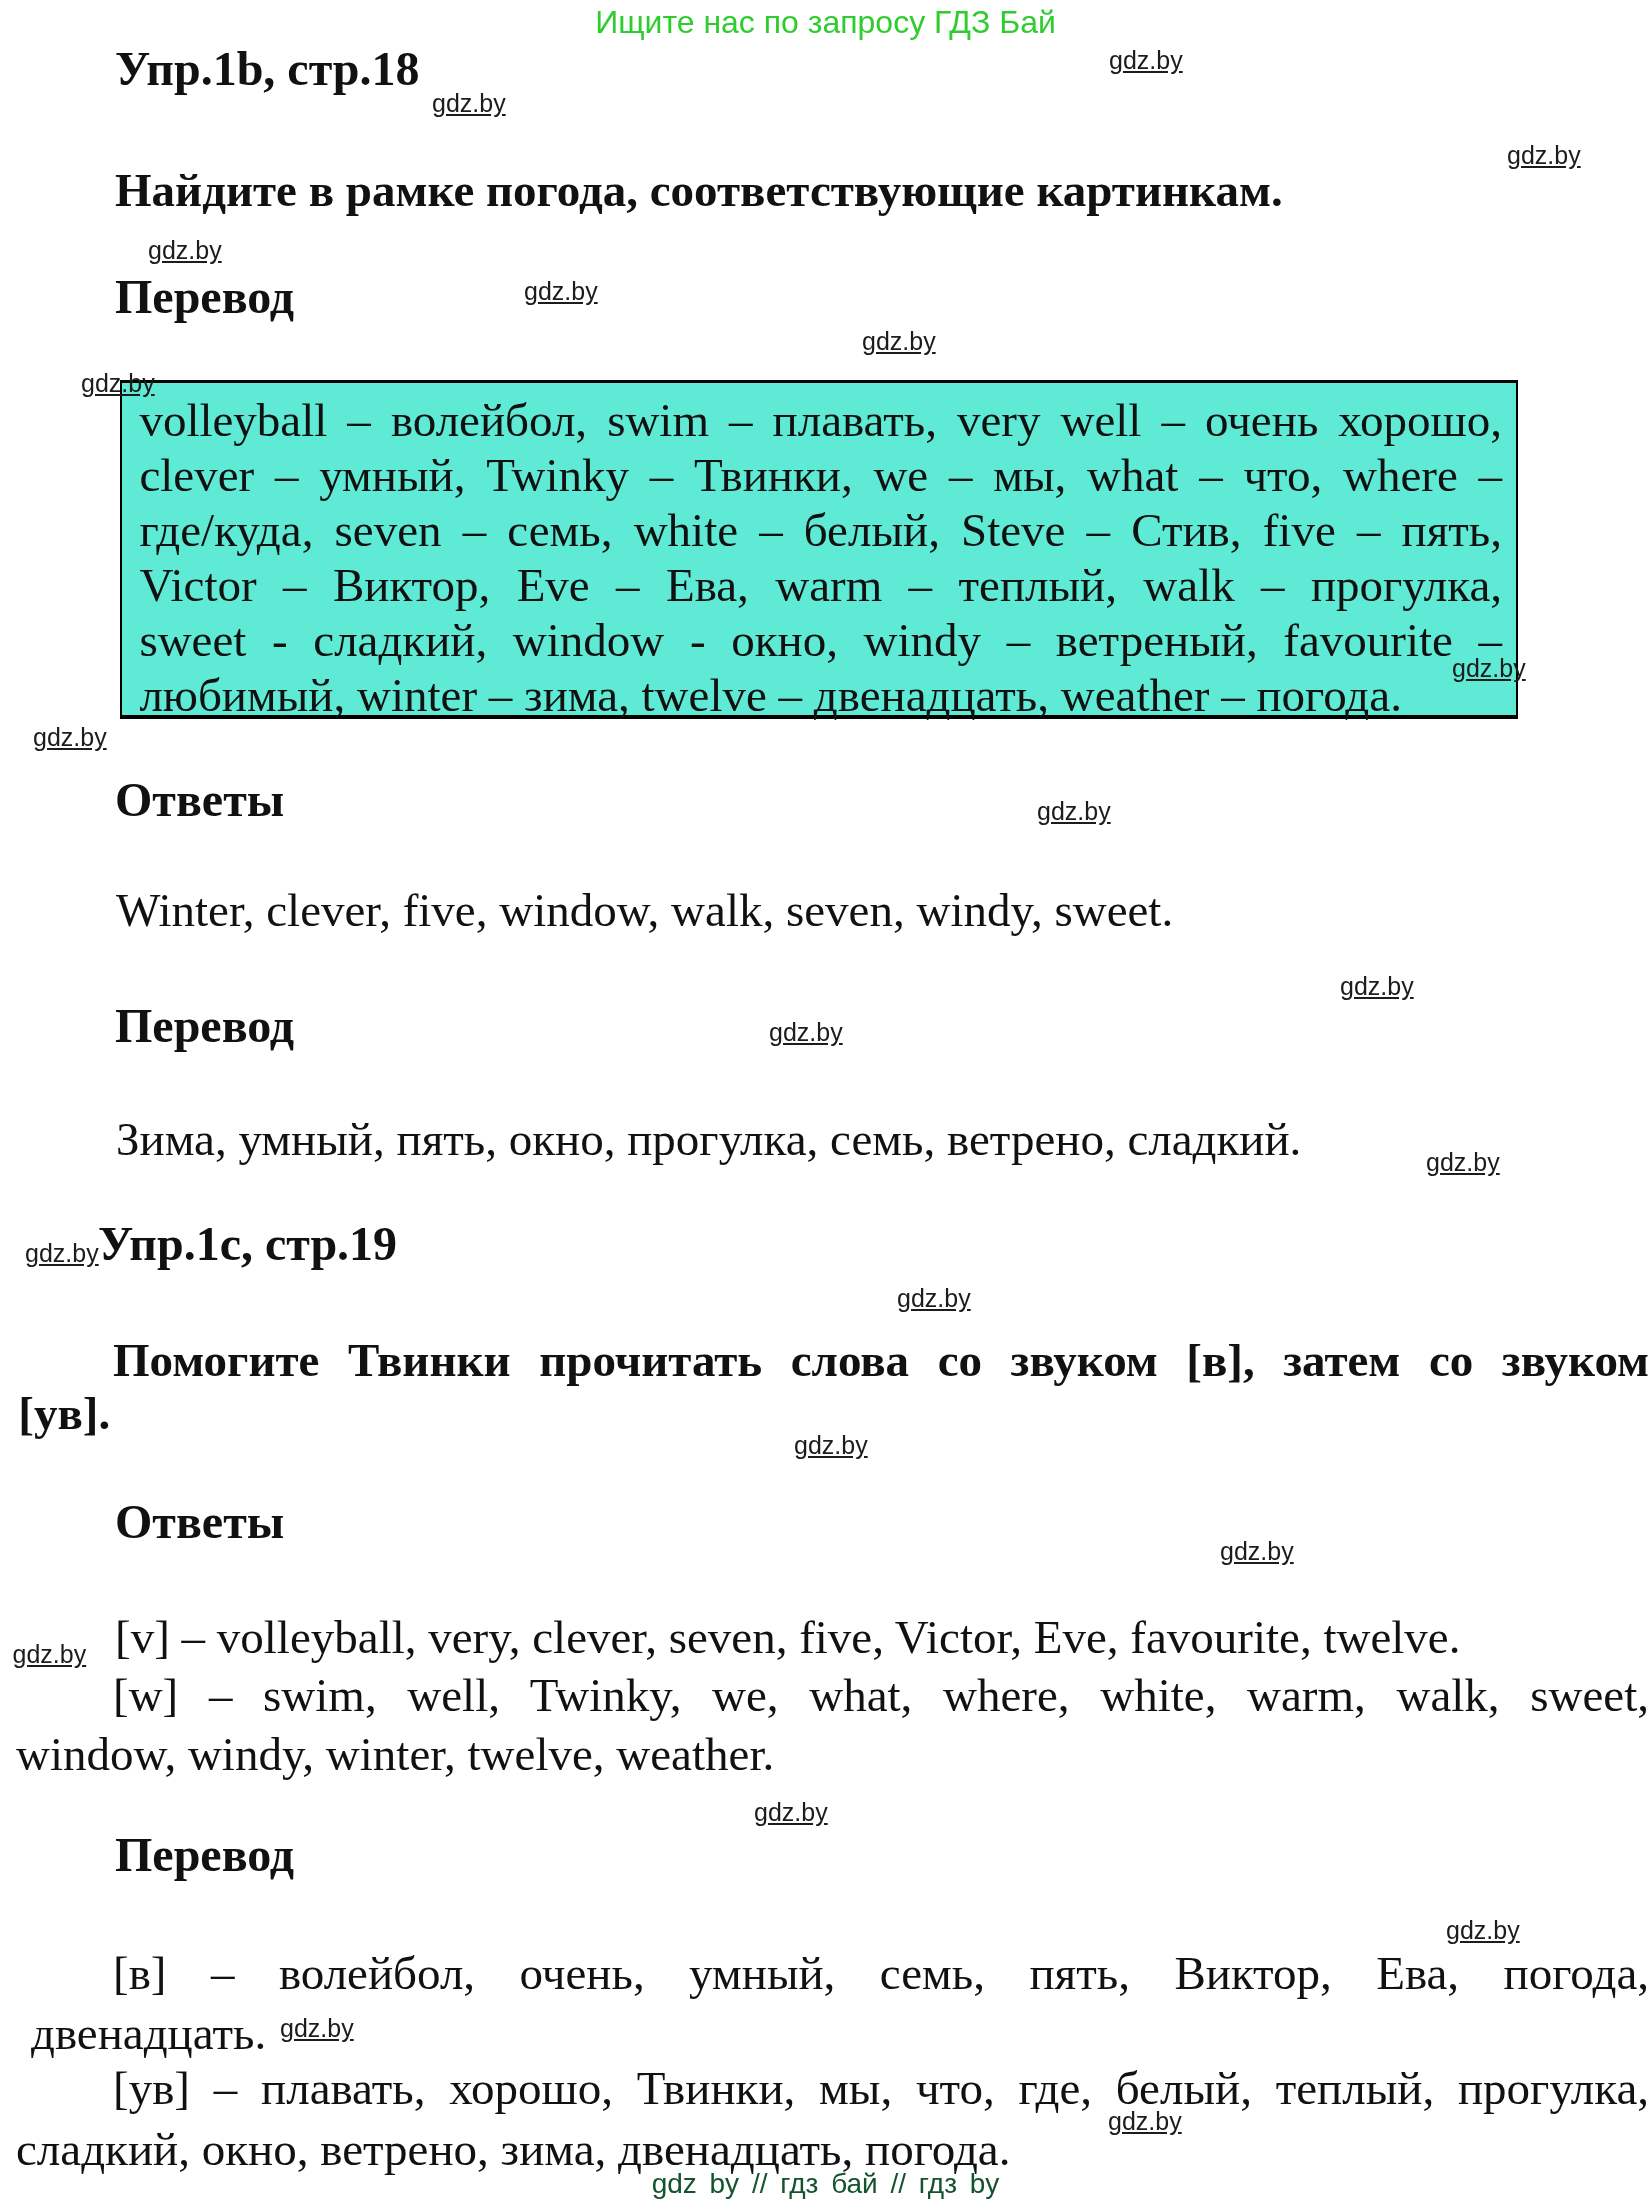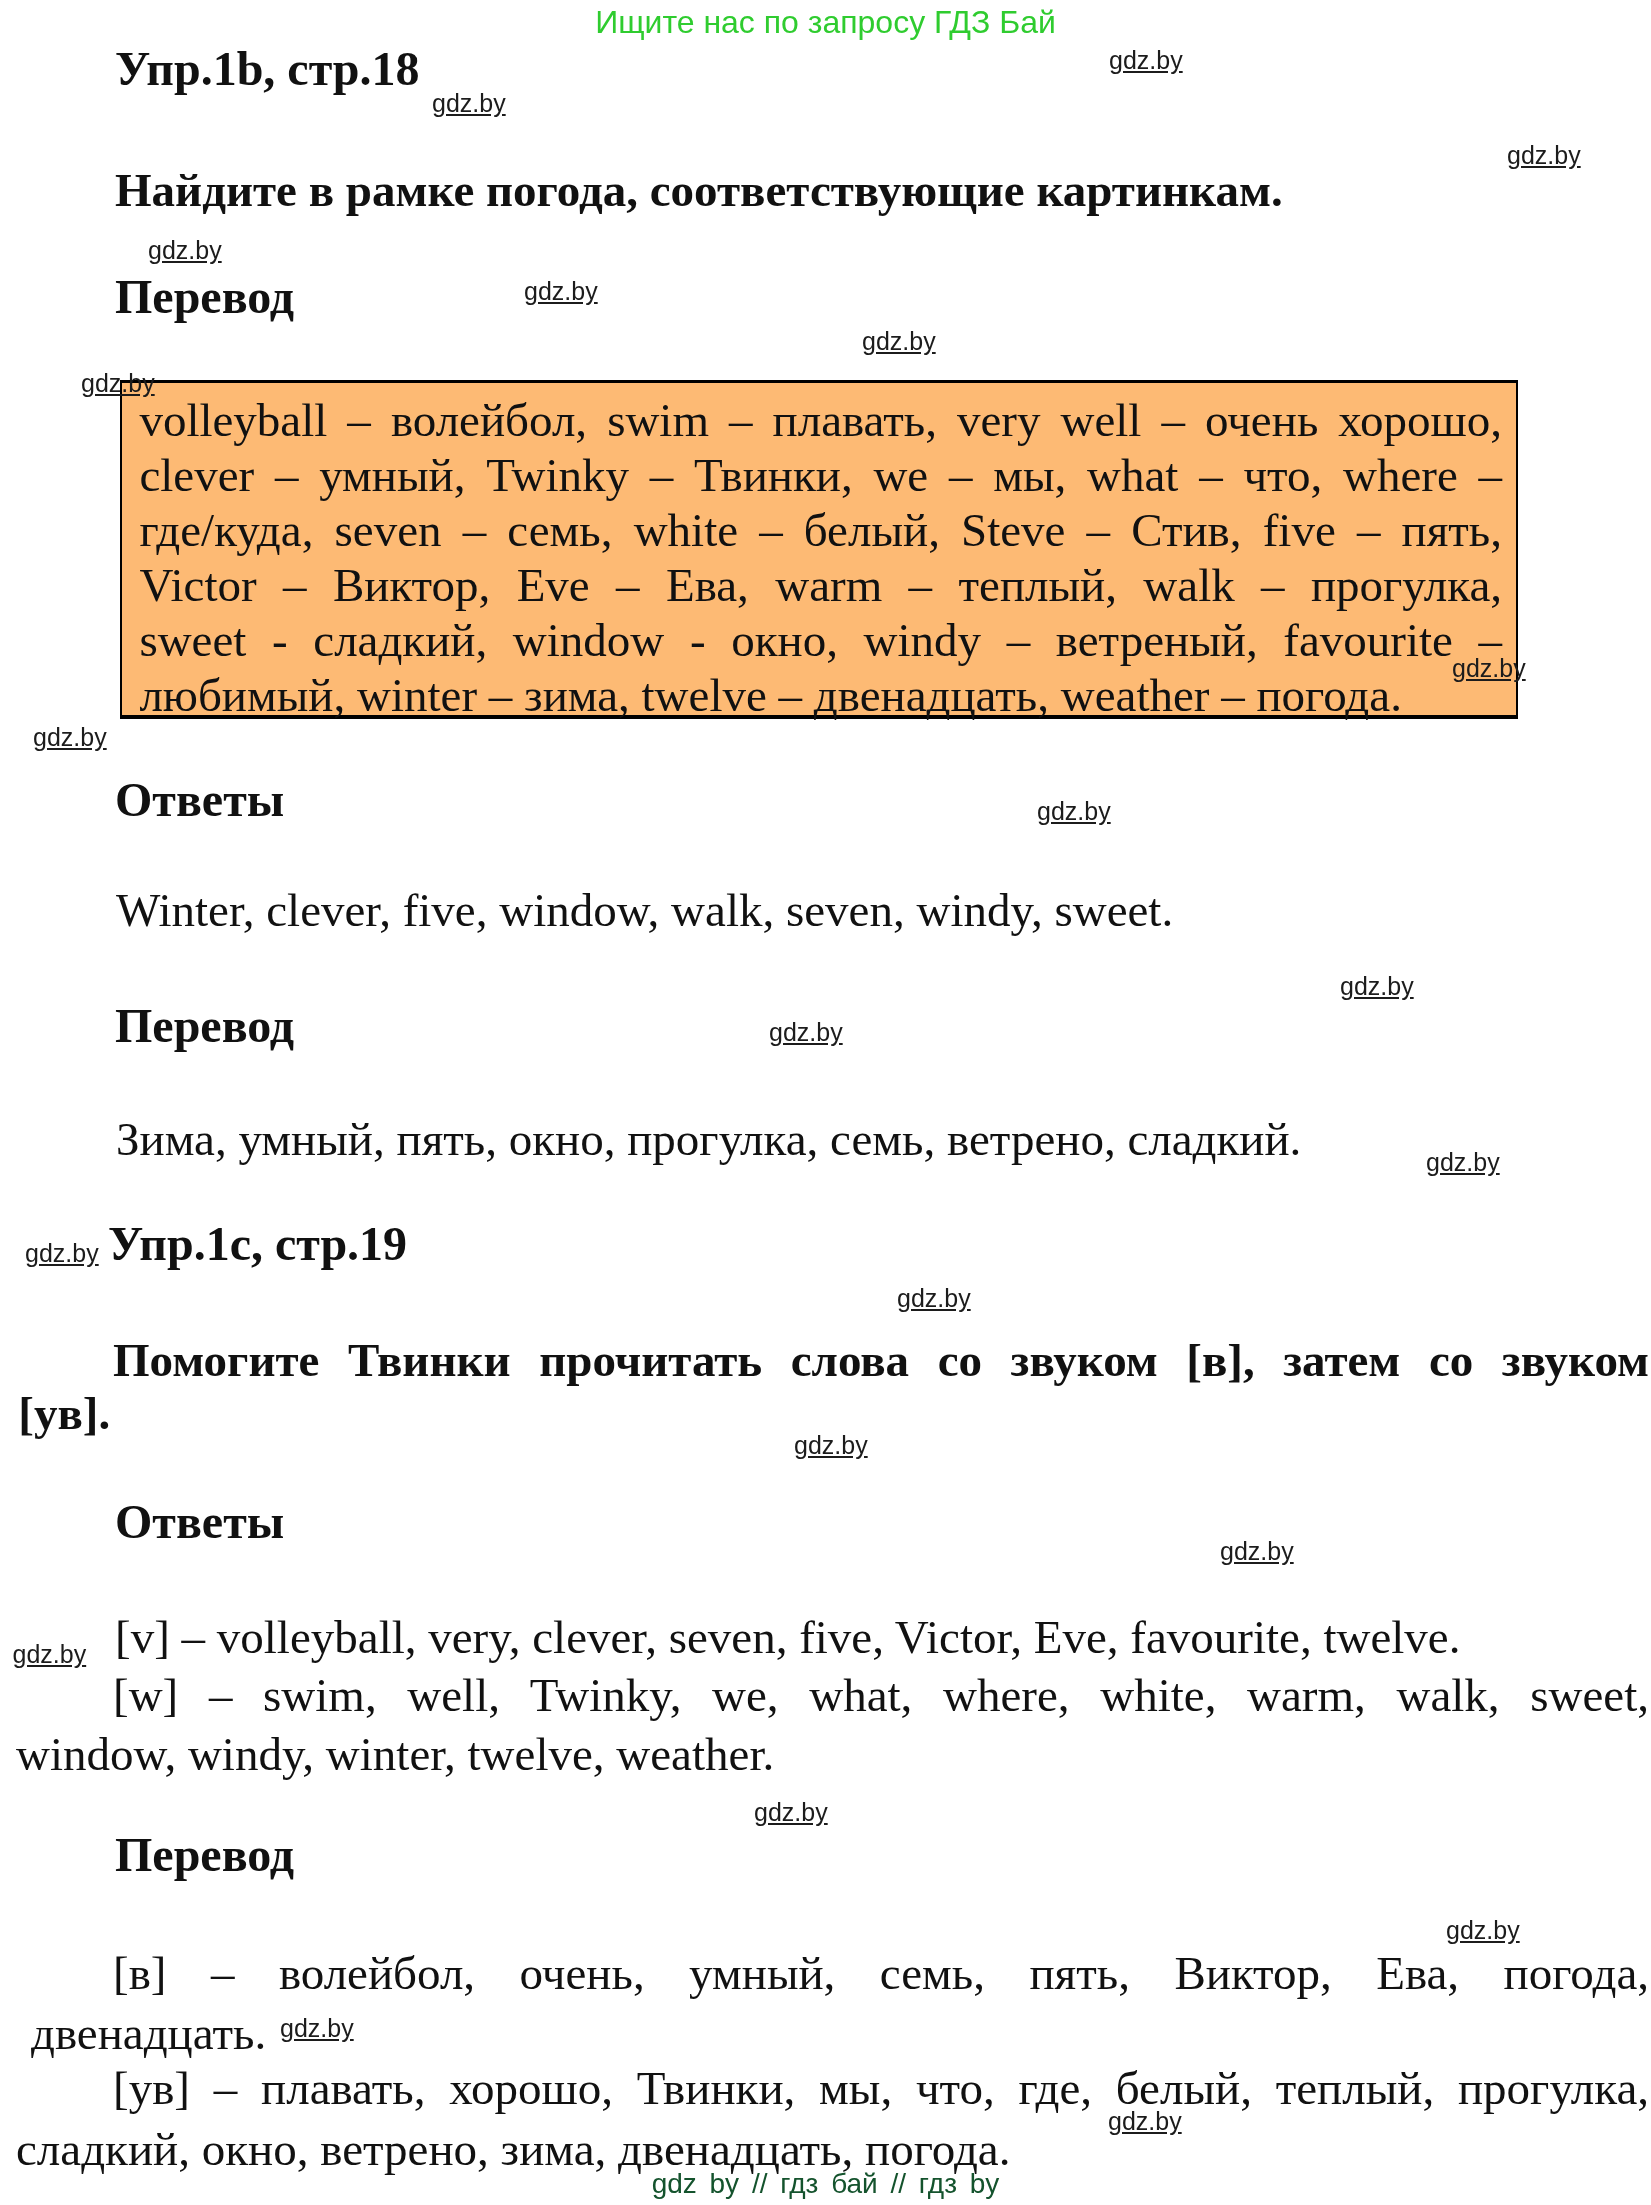--- a/index.html
+++ b/index.html
@@ -60,21 +60,21 @@
   
   .box {
     position: absolute;
     left: 120px; top: 380px;
     width: 1398px; height: 339px;
     box-sizing: border-box;
     border-style: solid;
     border-color: #000000;
     border-width: 3.3px 2.5px 4.2px 2.5px;
     padding: 10px 14px 0 17.4px;
-    background: #fdba74;
+    background: #5eead4;
   }
   .box .bl {
     font-size: 47px;
     line-height: 55px;
   }
   .box .jl {
     text-align: justify;
     text-align-last: justify;
   }
   
@@ -108,21 +108,21 @@
     <div class="bl jl">Victor – Виктор, Eve – Ева, warm – теплый, walk – прогулка,</div>
     <div class="bl jl">sweet - сладкий, window - окно, windy – ветреный, favourite –</div>
     <div class="bl">любимый, winter – зима, twelve – двенадцать, weather – погода.</div>
   </div>
 
   <h2 class="h" style="left:115px; top:776px;">Ответы</h2>
   <div class="t" style="left:116px; top:883px;">Winter, clever, five, window, walk, seven, windy, sweet.</div>
   <h2 class="h" style="left:115px; top:1002px;">Перевод</h2>
   <div class="t" style="left:116px; top:1112px;">Зима, умный, пять, окно, прогулка, семь, ветрено, сладкий.</div>
 
-  <h2 class="h" style="left:108px; top:1220px;">Упр.1c, стр.19</h2>
+  <h2 class="h" style="left:98px; top:1220px;">Упр.1c, стр.19</h2>
   <div class="t bold just" style="left:113px; top:1333px;">Помогите Твинки прочитать слова со звуком [в], затем со звуком</div>
   <div class="t bold" style="left:18.3px; top:1386px;">[ув].</div>
 
   <h2 class="h" style="left:115px; top:1498px;">Ответы</h2>
   <div class="t" style="left:115px; top:1610px;">[v] – volleyball, very, clever, seven, five, Victor, Eve, favourite, twelve.</div>
   <div class="t just" style="left:113px; top:1668px;">[w] – swim, well, Twinky, we, what, where, white, warm, walk, sweet,</div>
   <div class="t" style="left:16px; top:1727px;">window, windy, winter, twelve, weather.</div>
 
   <h2 class="h" style="left:115px; top:1831px;">Перевод</h2>
   <div class="t just" style="left:113px; top:1946px;">[в] – волейбол, очень, умный, семь, пять, Виктор, Ева, погода,</div>

